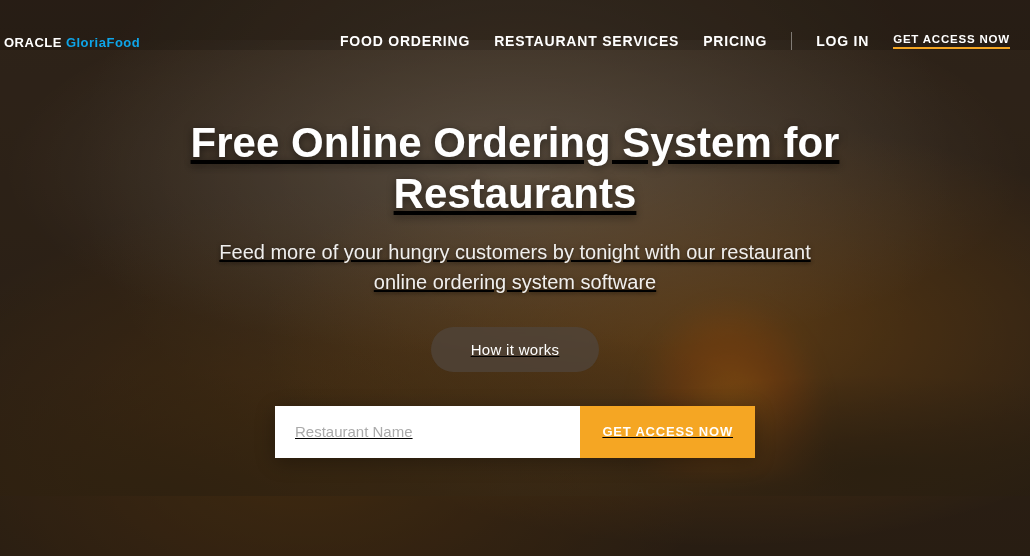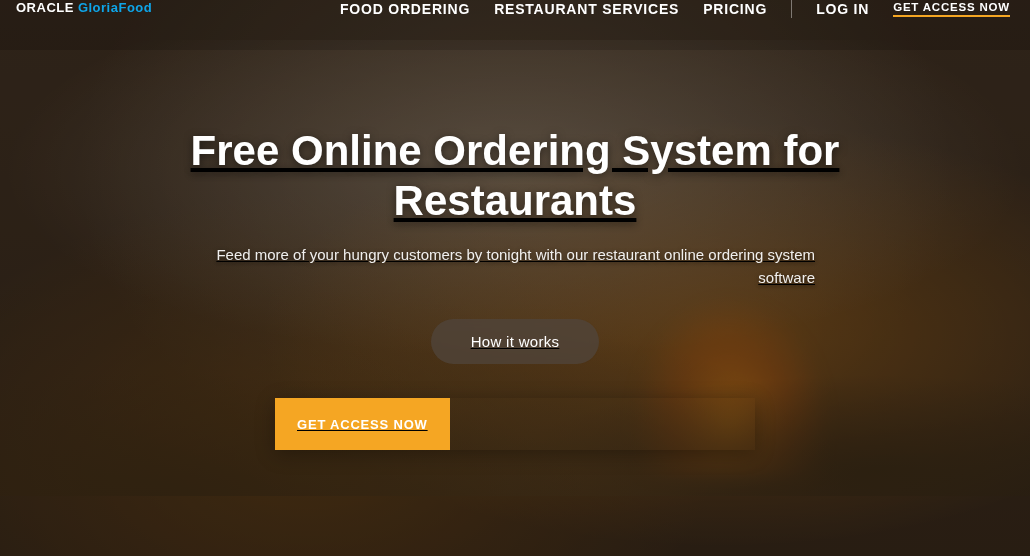--- a/index.html
+++ b/index.html
@@ -82,23 +82,23 @@
     }
 
     
     nav {
       position: absolute;
       top: 0;
       left: 0;
       right: 0;
       height: 50px;
       display: flex;
-      align-items: flex-start;
+      align-items: flex-end;
       justify-content: space-between;
-      padding: 0 20px 0 16px;
+      padding: 0 20px 0 4px;
       z-index: 10;
       background: rgba(0,0,0,0.15);
       gap: 30px;
     }
 
     .nav-logo {
       display: flex;
       align-items: center;
       gap: 4px;
     }
@@ -171,23 +171,23 @@
       font-weight: 800;
       color: #fff;
       text-align: center;
       line-height: 1.2;
       text-shadow: 0 2px 8px rgba(0,0,0,0.5);
       max-width: 700px;
       margin-bottom: 18px;
     }
 
     .hero-subtitle {
-      font-size: 15px;
+      font-size: 20px;
       color: rgba(255,255,255,0.92);
-      text-align: right;
+      text-align: center;
       max-width: 600px;
       margin-bottom: 30px;
       text-shadow: 0 1px 4px rgba(0,0,0,0.5);
       line-height: 1.5;
     }
 
     .how-it-works-btn {
       background: rgba(80,70,60,0.75);
       color: #fff;
       border: none;
@@ -263,16 +263,17 @@
       <a class="nav-link">LOG IN</a>
       <a class="nav-btn-access">GET ACCESS NOW</a>
     </div>
   </nav>
 
   <div class="hero-content">
     <h1 class="hero-title">Free Online Ordering System for Restaurants</h1>
     <p class="hero-subtitle">Feed more of your hungry customers by tonight with our restaurant online ordering system software</p>
     <button class="how-it-works-btn">How it works</button>
     <div class="cta-row">
+      <input class="cta-input" type="text" placeholder="Restaurant Name" style="">
       <button class="cta-button">GET ACCESS NOW</button>
     </div>
   </div>
 </div>
 
 </body></html>

